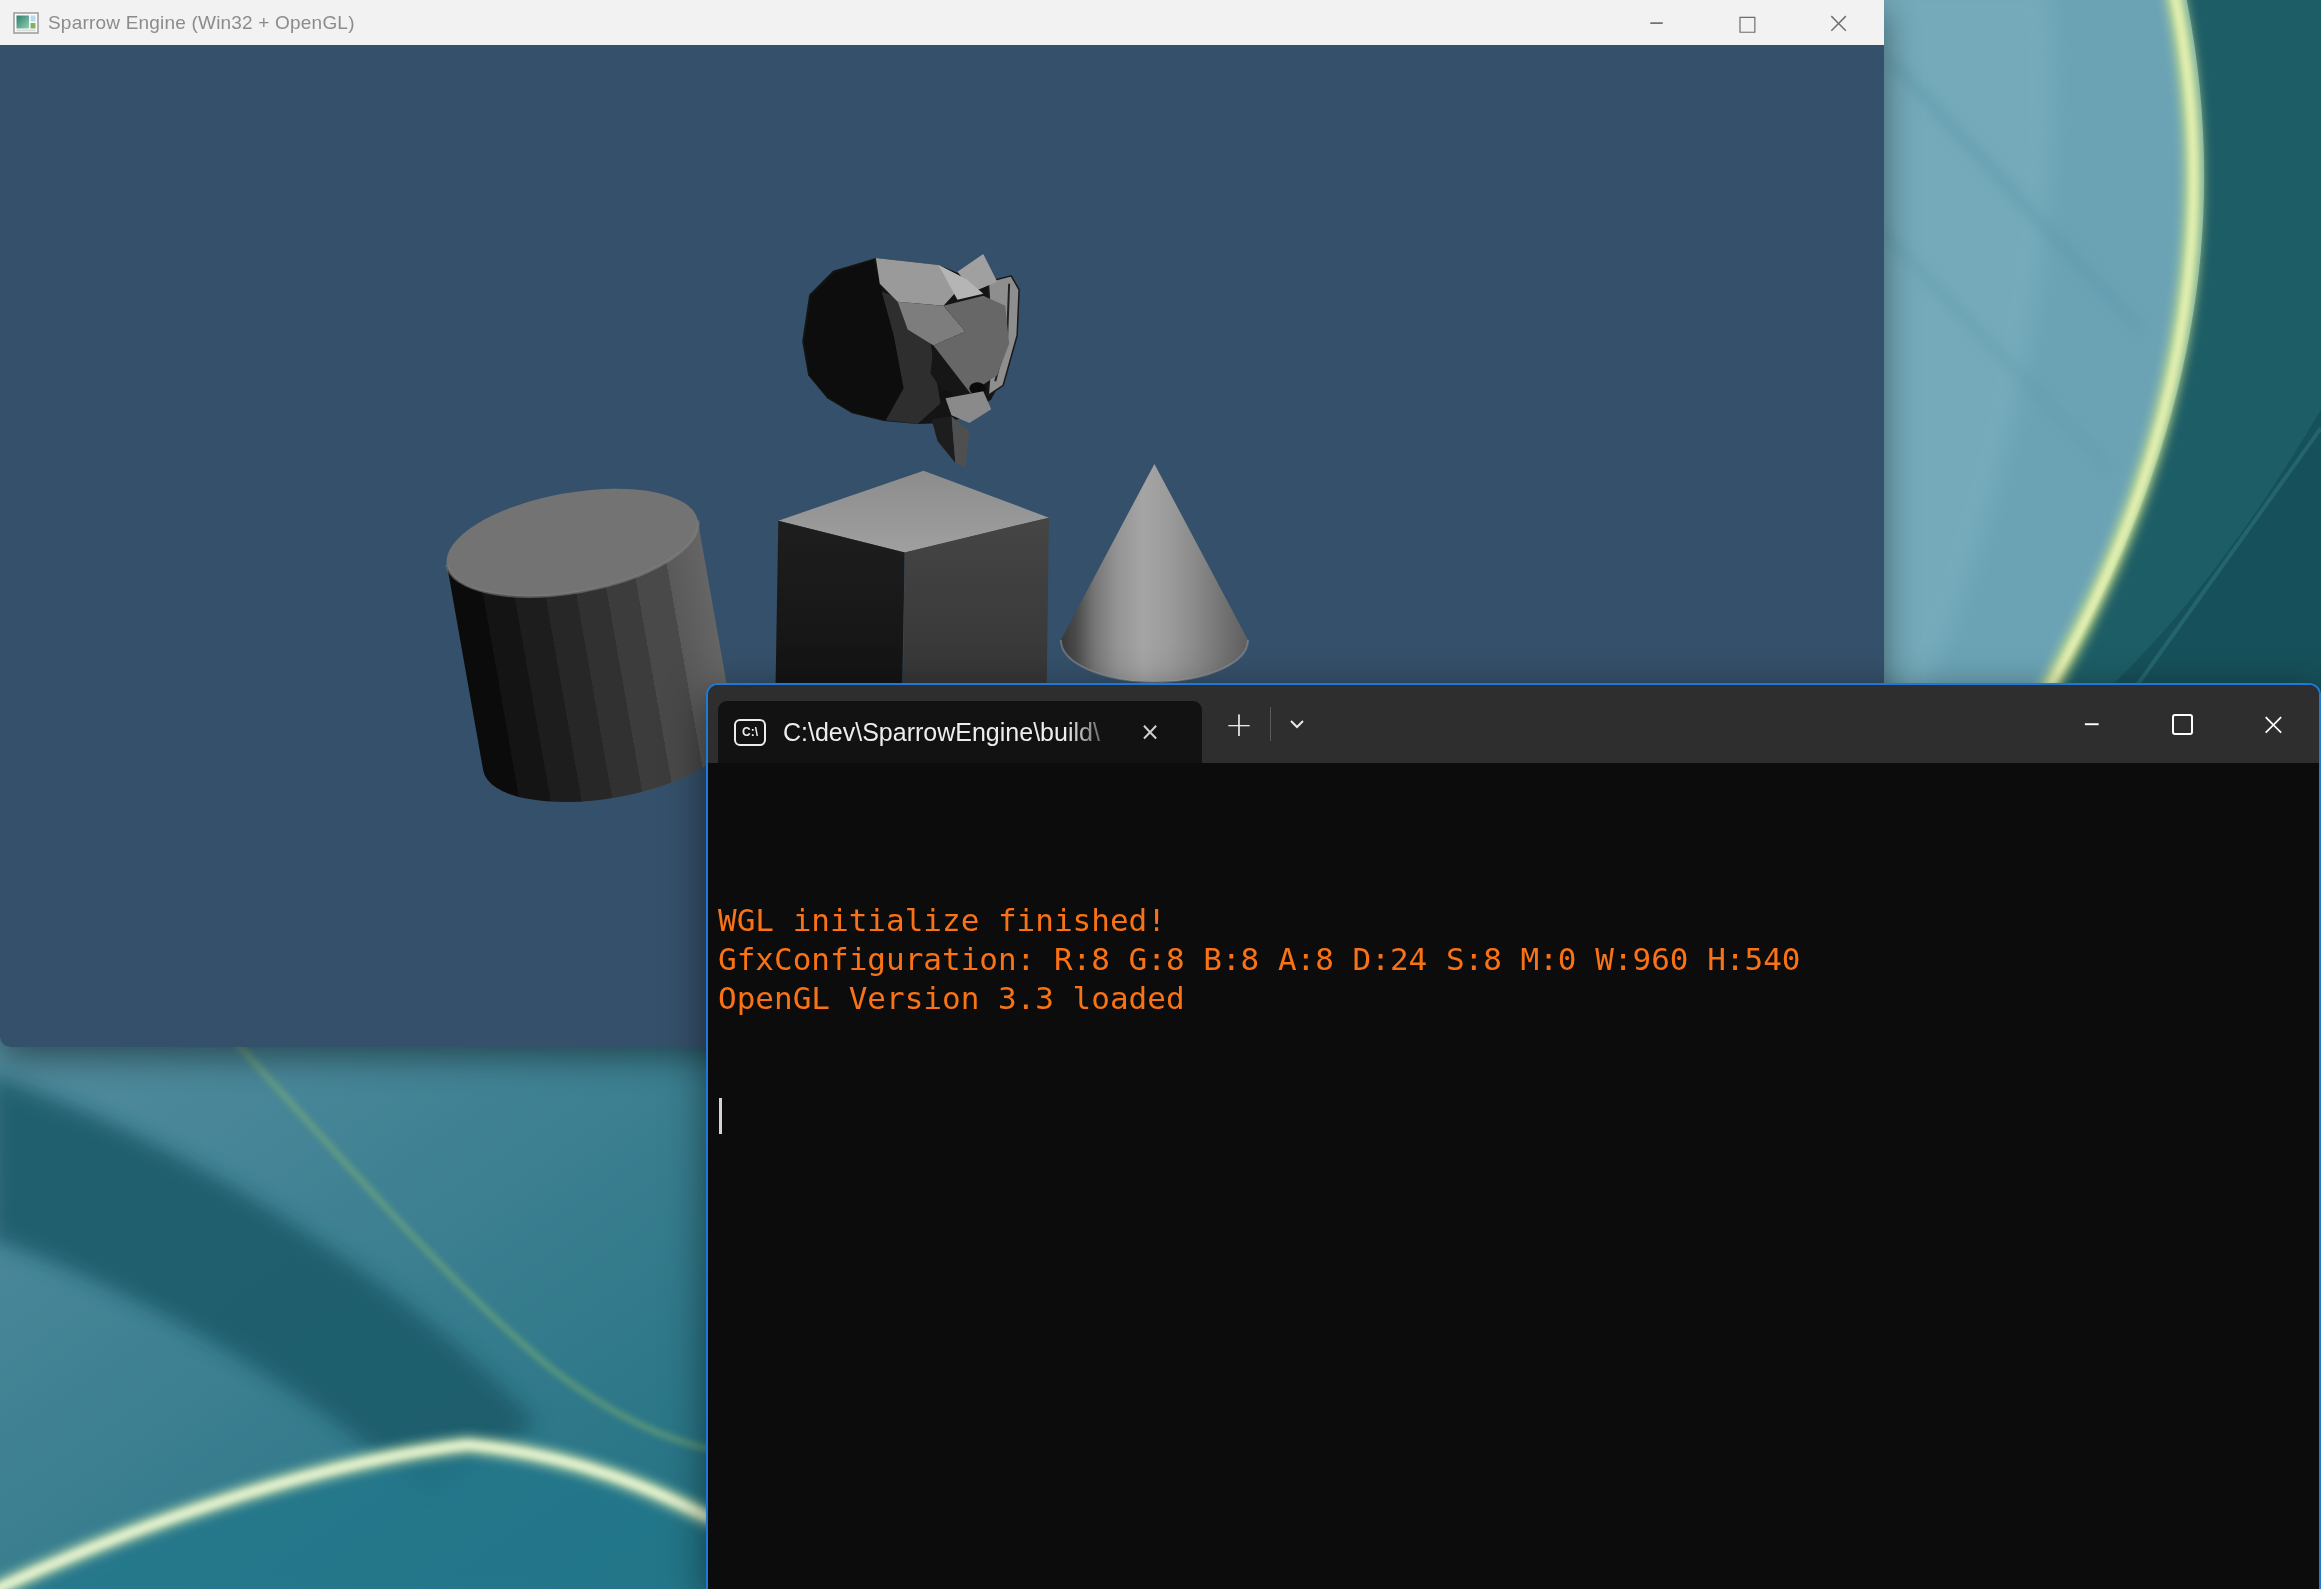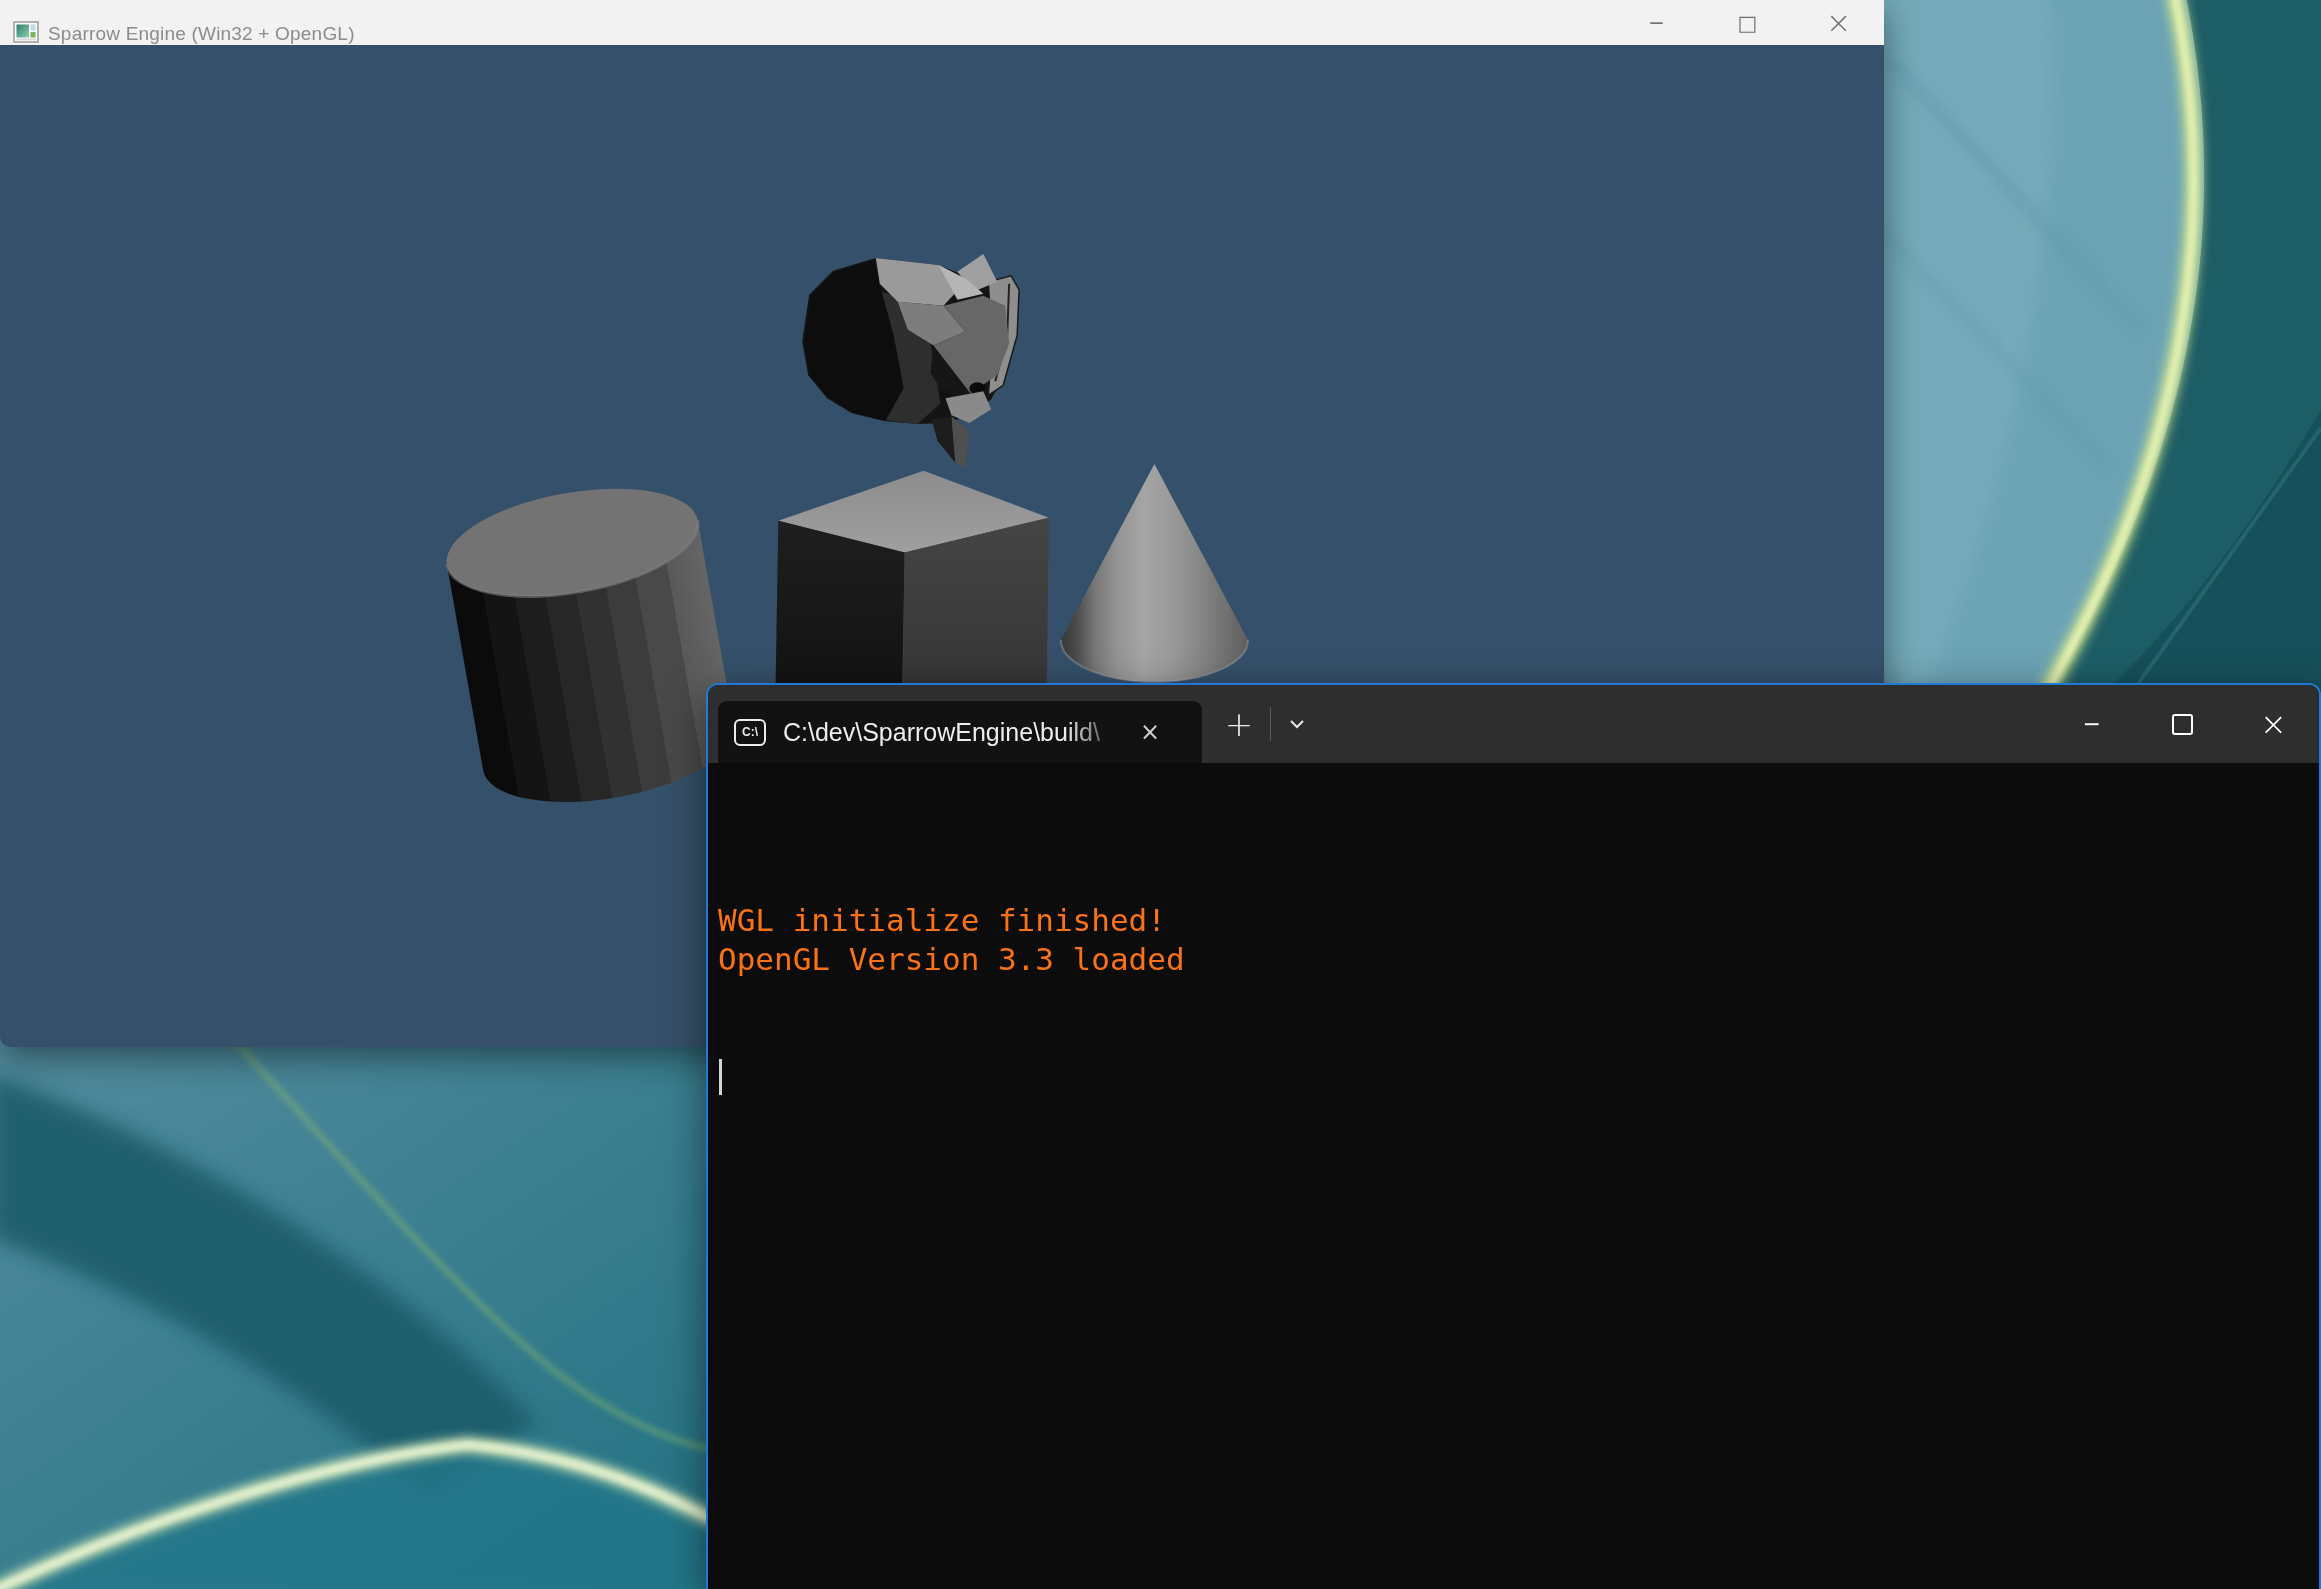--- a/index.html
+++ b/index.html
@@ -7,21 +7,21 @@
          font-family:"Liberation Sans",sans-serif;}
 
   
   .wallpaper{position:absolute;inset:0;z-index:0;}
 
   
   .sparrow-window{position:absolute;left:0;top:0;width:1884px;height:1047px;
       border-radius:0 0 10px 10px;overflow:hidden;z-index:1;
       box-shadow:0 10px 34px rgba(0,0,0,.45);}
   .sp-titlebar{position:absolute;left:0;top:0;right:0;height:45px;background:#f2f2f2;
-      display:flex;align-items:flex-end;}
+      display:flex;align-items:center;}
   .sp-appicon{width:26px;height:26px;margin-left:13px;flex:0 0 auto;}
   .sp-title{margin-left:9px;font-size:19px;color:#8c8c8c;letter-spacing:0.2px;flex:1 1 auto;
       white-space:nowrap;overflow:hidden;}
   .sp-btn{width:91px;height:45px;display:flex;align-items:center;justify-content:center;
       color:#6f6f6f;flex:0 0 auto;font-family:"DejaVu Sans",sans-serif;}
   .sp-btn.min{font-size:20px;}
   .sp-btn.max{font-size:21px;}
   .sp-btn.close{font-size:30px;font-weight:300;}
   .sp-viewport{position:absolute;left:0;top:45px;right:0;bottom:0;background:#35506a;}
 
@@ -256,20 +256,20 @@
           <span class="maxbox"></span>
         </div>
         <div class="term-btn close">
           <span>×</span>
         </div>
       </div>
     </div>
 
     <div class="term-content">
       
-    <div>WGL initialize finished!</div><div>OpenGL Version 3.3 loaded</div></div>
+    <div>WGL initialize finished!</div><div>GfxConfiguration: R:8 G:8 B:8 A:8 D:24 S:8 M:0 W:960 H:540</div><div>OpenGL Version 3.3 loaded</div></div>
     <div class="term-content" style="padding-top:0;">
       <div class="term-cursor"></div>
     </div>
   </div>
 
 </div>
 
 
 </body></html>

